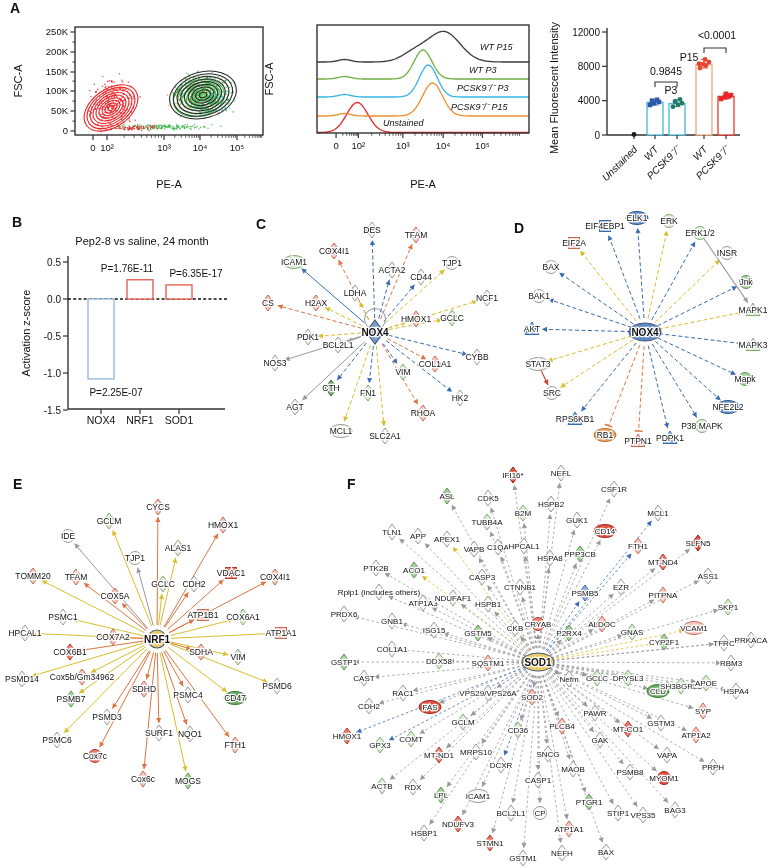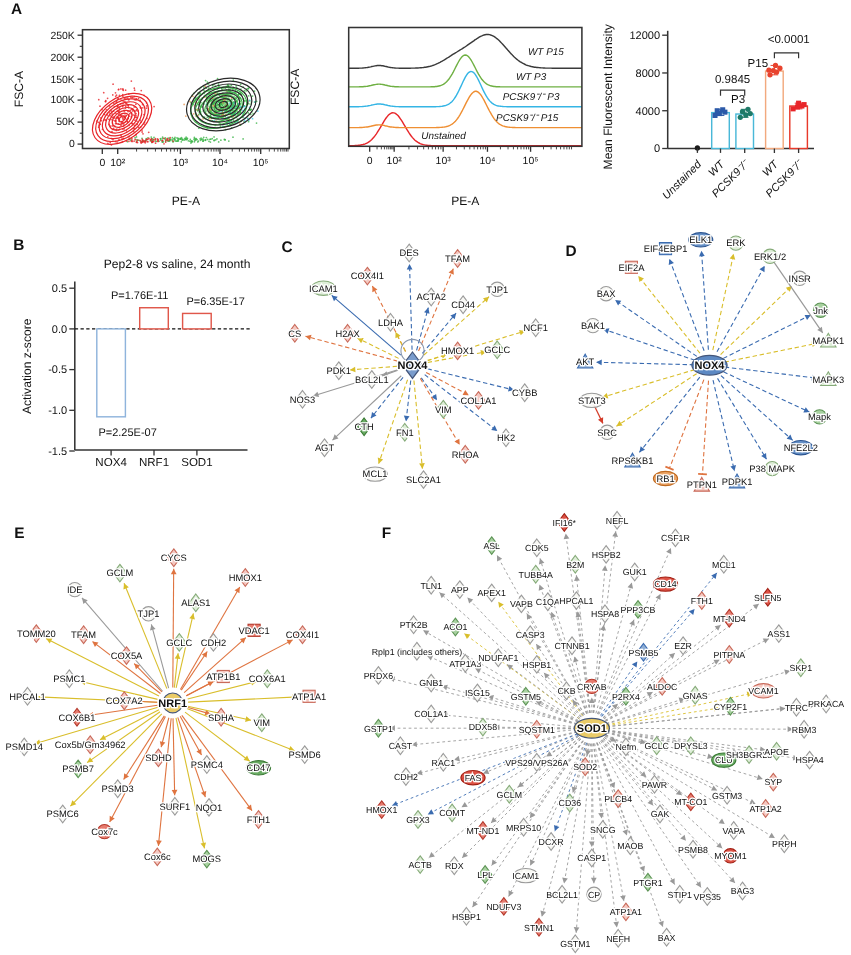--- a/index.html
+++ b/index.html
@@ -2269,15 +2269,15 @@
   <div class="plabel" style="left:256px;top:217px">C</div>
   <div class="plabel" style="left:514px;top:221px">D</div>
   <div class="plabel" style="left:13px;top:477px">E</div>
   <div class="plabel" style="left:347px;top:477px">F</div>
 
   <div class="axlabel rot" style="left:18px;top:81px">FSC-A</div>
   <div class="axlabel" style="left:169px;top:184px">PE-A</div>
   <div class="axlabel rot" style="left:269px;top:79px">FSC-A</div>
   <div class="axlabel" style="left:423px;top:184px">PE-A</div>
   <div class="axlabel rot" style="left:554px;top:88px">Mean Fluorescent Intensity</div>
-  <div class="axlabel" style="left:161px;top:241px">Pep2-8 vs saline, 24 month</div>
+  <div class="axlabel" style="left:142px;top:241px">Pep2-8 vs saline, 24 month</div>
   <div class="axlabel rot" style="left:26px;top:333px">Activation z-score</div>
 </div>
 
 </body></html>

